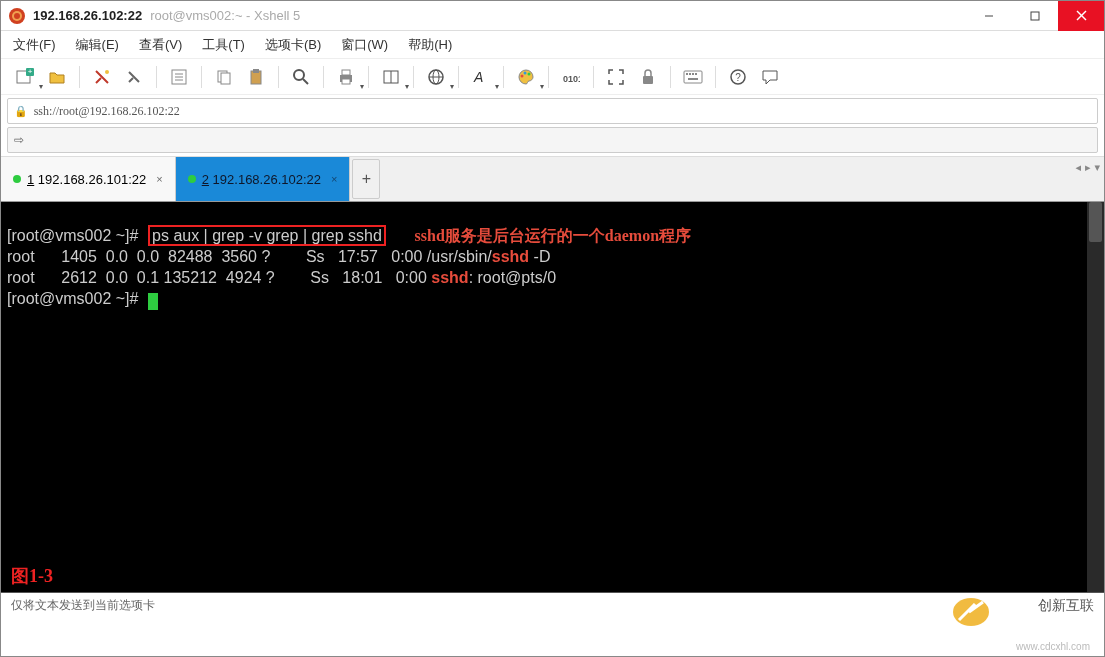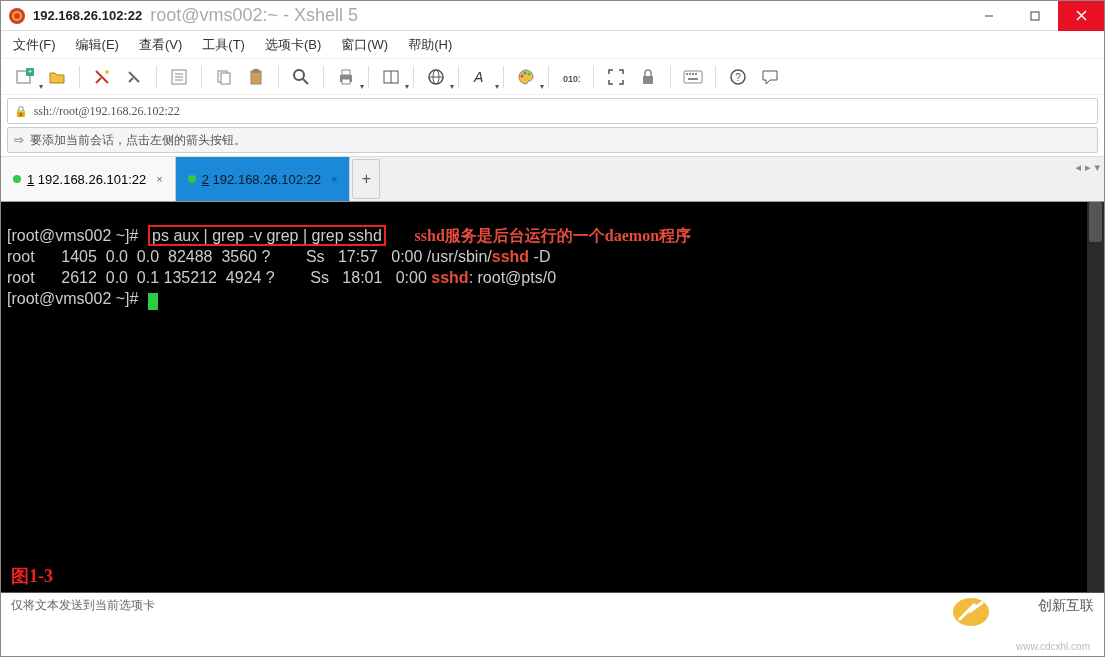--- a/index.html
+++ b/index.html
@@ -1,21 +1,21 @@
 <!DOCTYPE html>
 <html><head>
 <meta charset="utf-8">
 <style>
 * { margin: 0; padding: 0; box-sizing: border-box; font-family: "Microsoft YaHei", "Segoe UI", sans-serif; }
 body { background: #fff; width: 1105px; height: 657px; overflow: hidden; position: relative; border: 1px solid #888; }
 
 .titlebar { height: 30px; background: #fff; display: flex; align-items: center; padding: 0 0 0 8px; border-bottom: 1px solid #ddd; }
 .titlebar .app-icon { width: 16px; height: 16px; background: #d04020; border-radius: 50%; margin-right: 8px; display:flex;align-items:center;justify-content:center;}
 .titlebar .title { font-weight: bold; font-size: 13px; color: #222; }
-.titlebar .subtitle { font-size: 18px; color: #aaa; margin-left: 8px; }
+.titlebar .subtitle { font-size: 13px; color: #aaa; margin-left: 8px; }
 .titlebar .spacer { flex: 1; }
 .titlebar .win-btn { width: 46px; height: 30px; display: flex; align-items: center; justify-content: center; color: #444; }
 .titlebar .win-close { background: #e81123; color: #fff; }
 
 .menubar { height: 28px; background: #fff; display: flex; align-items: center; padding: 0 4px; gap: 4px; font-size: 13px; color: #333; border-bottom: 1px solid #eee;}
 .menubar .menu-item { padding: 2px 8px; }
 
 .toolbar { height: 36px; background: #fff; display: flex; align-items: center; padding: 0 10px; gap: 4px; border-bottom: 1px solid #eee;}
 .toolbar .tb-btn { width: 28px; height: 28px; display: flex; align-items: center; justify-content: center; color: #555; font-size: 16px; position:relative;}
 .toolbar .tb-sep { width: 1px; height: 22px; background: #ddd; margin: 0 4px; }
@@ -233,21 +233,20 @@
     </div>
 </div>
 
 <div class="addrbar">
   <span class="lock-icon">🔒</span>
   <span class="mono">ssh://root@192.168.26.102:22</span>
 </div>
 
 <div class="hintbar">
   <span class="arrow-icon">⇨</span>
-  <span>要添加当前会话，点击左侧的箭头按钮。</span>
 </div>
 
 <div class="tabstrip">
   <div class="tab">
     <span class="status-dot"></span>
     <span><span style="text-decoration:underline">1</span> <span>192.168.26.101:22</span></span>
     <span class="close-x">×</span>
   </div>
   <div class="tab active">
     <span class="status-dot"></span>

